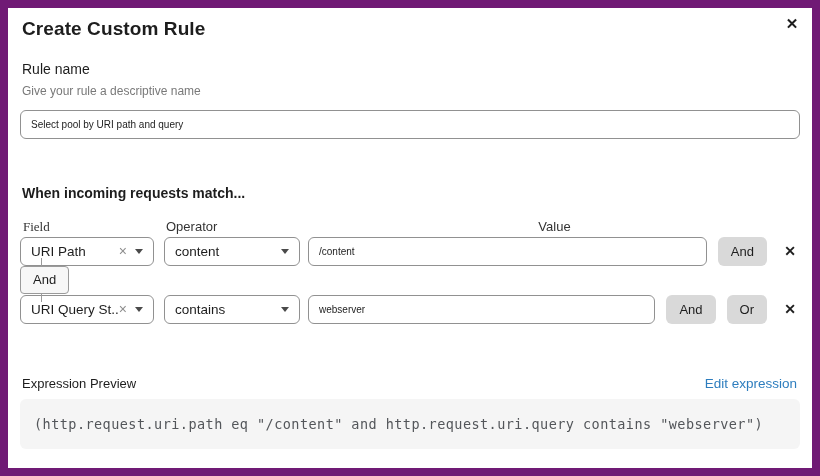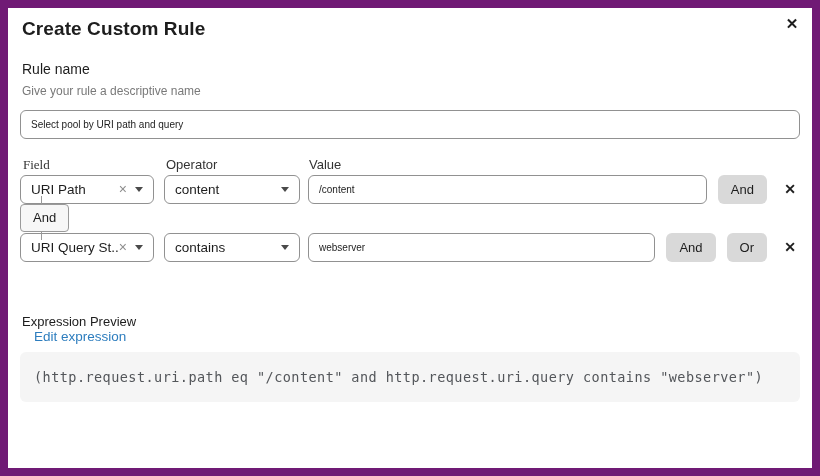--- a/index.html
+++ b/index.html
@@ -72,21 +72,21 @@
     margin: 46px 0 0 2px;
   }
   .col-labels {
     display: flex;
     margin-top: 18px;
     font-size: 13px;
     color: #333;
   }
   .col-label-field { width: 134px; margin-right: 10px; padding-left: 3px; font-family: Liberation Serif, serif; }
   .col-label-operator { width: 136px; margin-right: 8px; padding-left: 2px; }
-  .col-label-value { flex: 1; padding-left: 1px; }
+  .col-label-value { flex: 1; padding-left: 1px; text-align: center; }
   .cond-row {
     display: flex;
     align-items: center;
     height: 14px;
     margin-top: 9px;
   }
   .cond-row.second { margin-top: 0; }
   .select-box {
     height: 29px;
     border: 1px solid #919191;
@@ -174,21 +174,20 @@
     font-size: 13px;
     color: #1d1d1d;
     line-height: 26px;
     cursor: pointer;
   }
   .expr-header {
     display: flex;
     justify-content: space-between;
     align-items: baseline;
     margin-top: 60px;
-    flex-direction: column;
   }
   .expr-label {
     font-size: 13px;
     color: #1d1d1d;
     margin-left: 2px;
   }
   .edit-link {
     font-size: 13.5px;
     color: #2d7dbe;
     text-decoration: none;
@@ -218,20 +217,21 @@
 
 <div class="modal">
 
   <h1 class="modal-title">Create Custom Rule</h1>
   <button class="close-btn">✕</button>
 
   <div class="section-label">Rule name</div>
   <div class="helper-text">Give your rule a descriptive name</div>
   <input class="text-input rule-name-input" type="text" value="Select pool by URI path and query" style="">
 
+  <div class="match-heading">When incoming requests match...</div>
 
   <div class="col-labels">
     <div class="col-label-field">Field</div>
     <div class="col-label-operator">Operator</div>
     <div class="col-label-value">Value</div>
   </div>
 
   <div class="cond-row">
     <div class="select-box field-select">
       <span class="select-text">URI Path</span>

